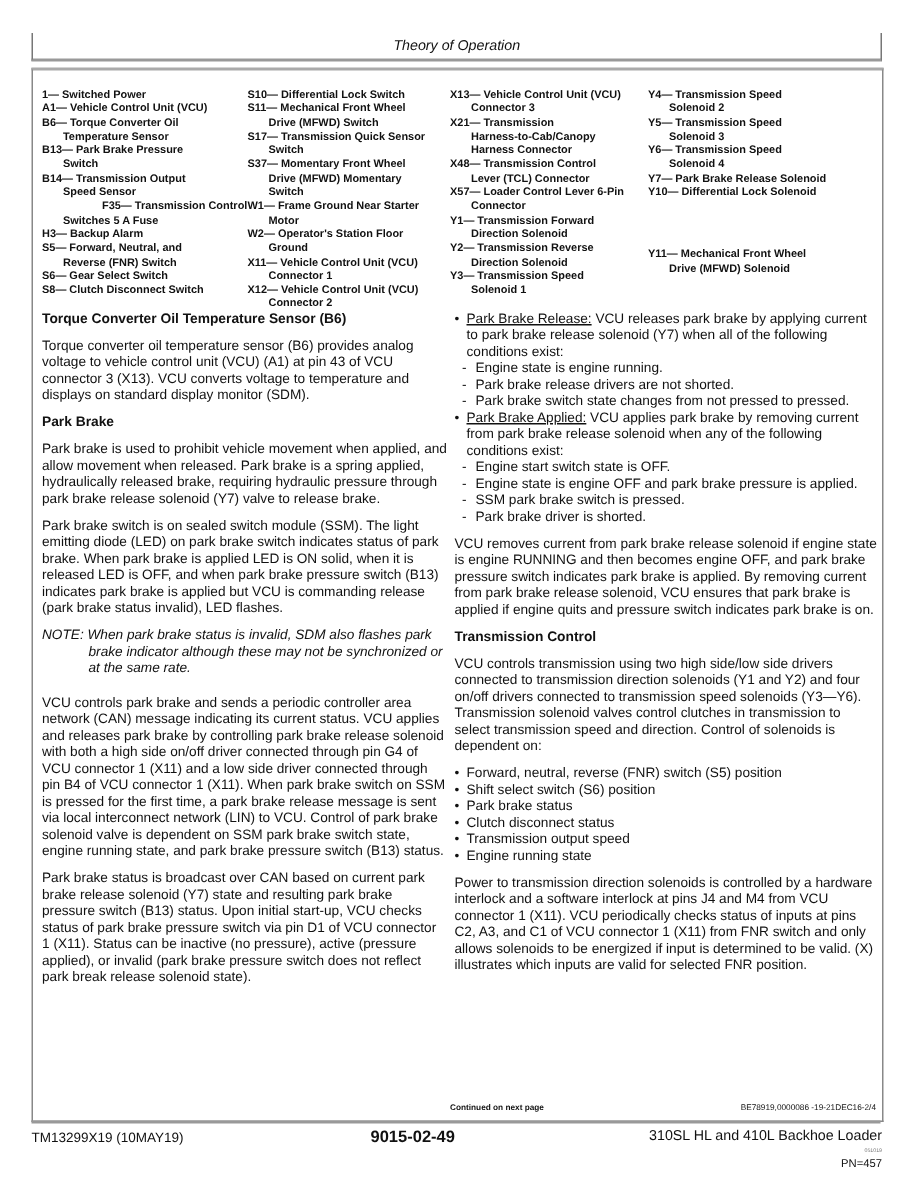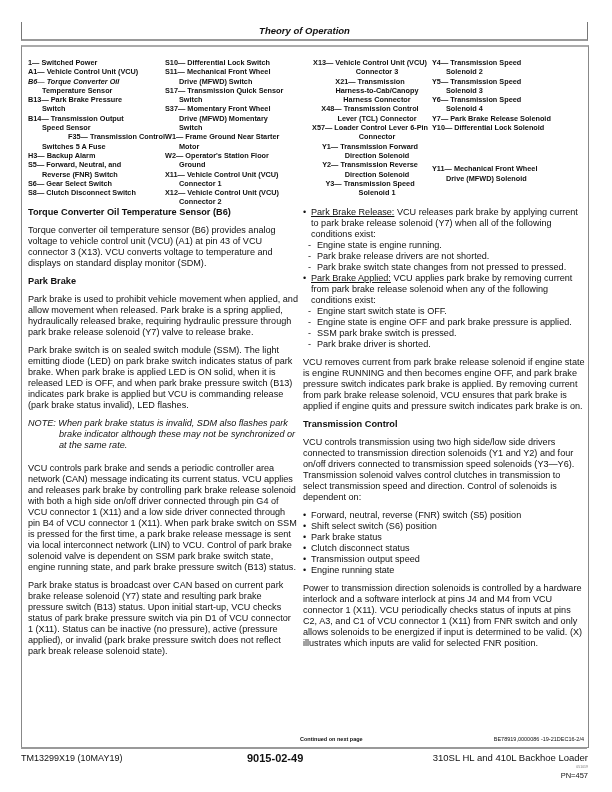--- a/index.html
+++ b/index.html
@@ -39,32 +39,32 @@
   #header { left:21px !important; width:465px !important; height:17px !important; }
   #header { width:465px !important; }
   #header { left:21px !important; width:465px !important; }
   #header { left:21px !important; width:465px !important; }
   #header { width:465px !important; }
   #header { left:21px !important; width:465px !important; }
   #header { left:21px !important; width:465px !important; }
   #header { left:21px !important; width:465px !important; }
   #header { left:21px !important; width:565px !important; }
   #frame { left:21px !important; width:566px !important; }
-  #header { width:464px !important; left:21px !important;font-weight:bold; }
+  #header { width:464px !important; left:21px !important; }
   #header { width:464px !important; }
   #header { left:21px !important; width:465px !important; }
   #header { width:465px !important; left:21px !important; }
   #header { left:21px !important; width:465px !important; }
   #header { left:21px !important; width:565px !important; }
 </style>
 <style>
   .legend { position:absolute; top:58px; font-weight:bold; font-size:7.3px; line-height:9.3px; }
   .col1 { left:28px; width:135px; }
   .col2 { left:165px; width:138px; }
-  .col3 { left:300px; width:140px;text-align:center; }
+  .col3 { left:300px; width:140px; }
   .col4 { left:432px; width:150px; }
   .col { position:absolute; }
   .body-col { position:absolute; font-size:9.1px; line-height:11px; }
   .left-col { left:28px; top:207px; width:270px; }
   .right-col { left:303px; top:207px; width:282px; }
   h3 { font-size:9.2px; font-weight:bold; margin:0 0 7px 0; }
   p { margin:0 0 7px 0; }
   .note { font-style:italic; margin:0 0 7px 0; }
   .bul { position:relative; padding-left:8px; margin:0; }
   .bul .dot { position:absolute; left:0; top:0; }
@@ -90,21 +90,21 @@
 <div id="frame" style="position:absolute;left:21px;top:45px;width:565px;height:700px;border:1px solid #888;border-top:2px solid #aaa;"></div>
 
 <div class="col legend col1" style="position:absolute;top:58px;left:28px;width:135px;font-weight:bold;font-size:7.3px;line-height:9.3px;">
     <div>
       <div style="white-space: nowrap;">1— Switched Power</div>
     </div>
     <div>
       <div style="white-space: nowrap;">A1— Vehicle Control Unit (VCU)</div>
     </div>
     <div>
-      <div style="white-space: nowrap; font-style: italic;">B6— Torque Converter Oil</div>
+      <div style="white-space: nowrap;">B6— Torque Converter Oil</div>
       <div style="white-space: nowrap; padding-left: 14px;">Temperature Sensor</div>
     </div>
     <div>
       <div style="white-space: nowrap;">B13— Park Brake Pressure</div>
       <div style="white-space: nowrap; padding-left: 14px;">Switch</div>
     </div>
     <div>
       <div style="white-space: nowrap;">B14— Transmission Output</div>
       <div style="white-space: nowrap; padding-left: 14px;">Speed Sensor</div>
     </div>

